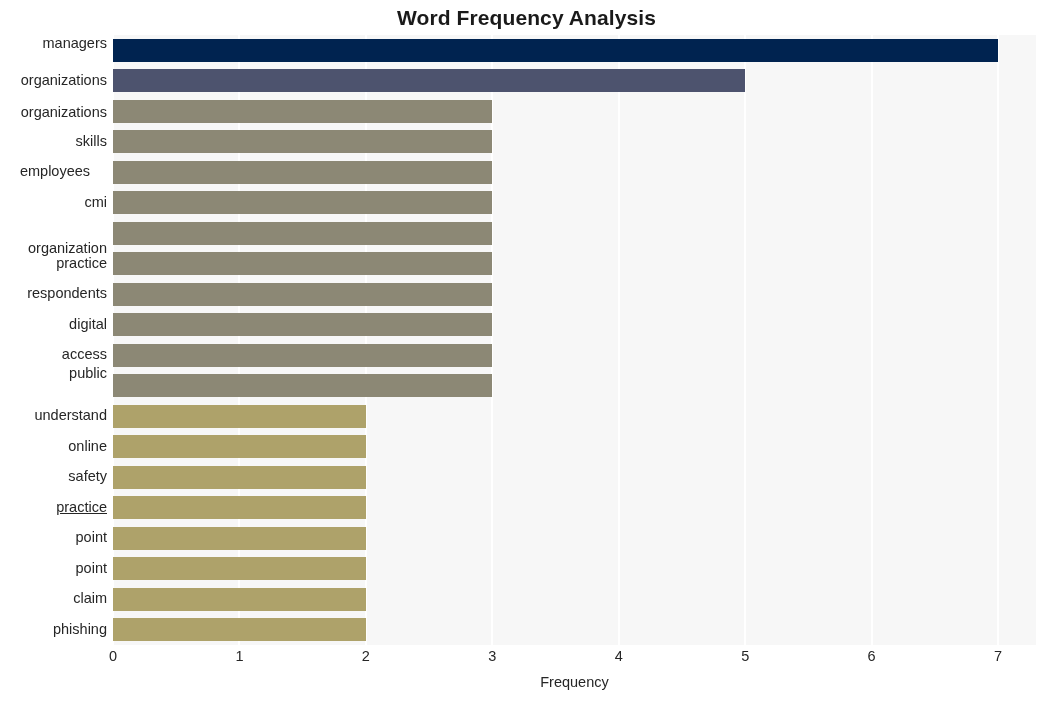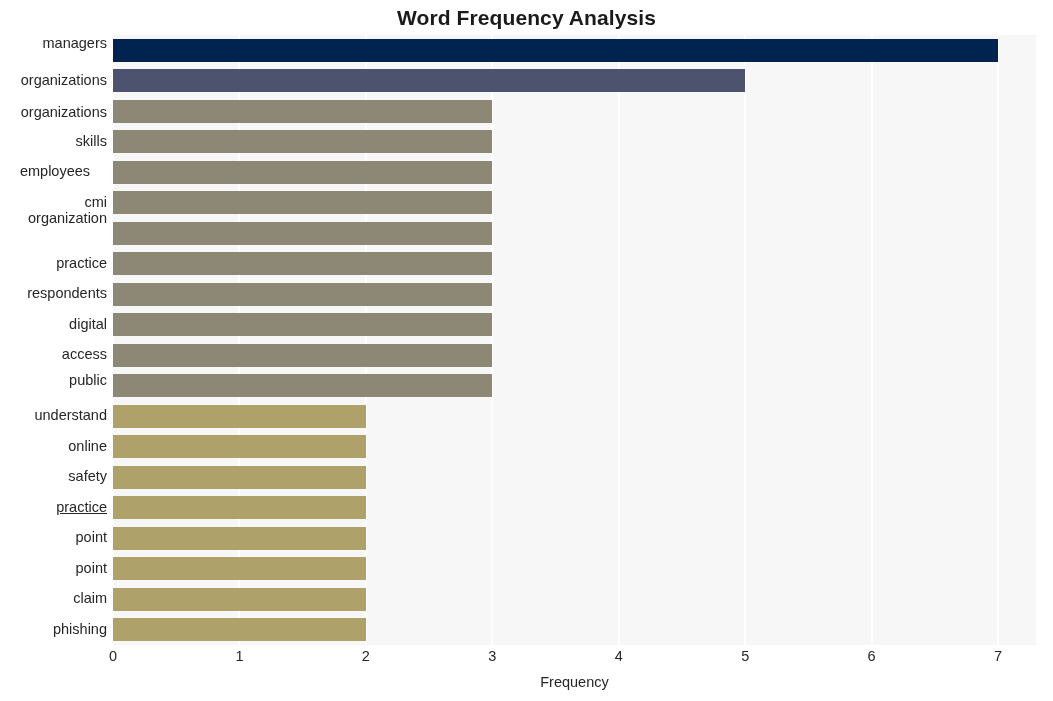--- a/index.html
+++ b/index.html
@@ -181,26 +181,26 @@
       </div>
   </div>
 
   <div id="ytick-labels">
       <div class="ytick-label" style="top: 0;">managers</div>
       <div class="ytick-label" style="top: 36.75px;">organizations</div>
       <div class="ytick-label" style="top: 69px;">organizations</div>
       <div class="ytick-label" style="top: 97.75px;">skills</div>
       <div class="ytick-label" style="top: 128.25px; text-align: center;">employees</div>
       <div class="ytick-label" style="top: 158.75px;">cmi</div>
-      <div class="ytick-label" style="top: 175px;">organization</div>
+      <div class="ytick-label" style="top: 205px;">organization</div>
       <div class="ytick-label" style="top: 219.75px;">practice</div>
       <div class="ytick-label" style="top: 250.25px;">respondents</div>
       <div class="ytick-label" style="top: 280.75px;">digital</div>
       <div class="ytick-label" style="top: 311.25px;">access</div>
-      <div class="ytick-label" style="top: 337px; text-align: right;">public</div>
+      <div class="ytick-label" style="top: 330px; text-align: right;">public</div>
       <div class="ytick-label" style="top: 372.25px;">understand</div>
       <div class="ytick-label" style="top: 402.75px;">online</div>
       <div class="ytick-label" style="top: 433.25px;">safety</div>
       <div class="ytick-label" style="top: 463.75px; text-decoration: underline;">practice</div>
       <div class="ytick-label" style="top: 494.25px;">point</div>
       <div class="ytick-label" style="top: 524.75px;">point</div>
       <div class="ytick-label" style="top: 555.25px;">claim</div>
       <div class="ytick-label" style="top: 585.75px;">phishing</div>
     </div>
 

